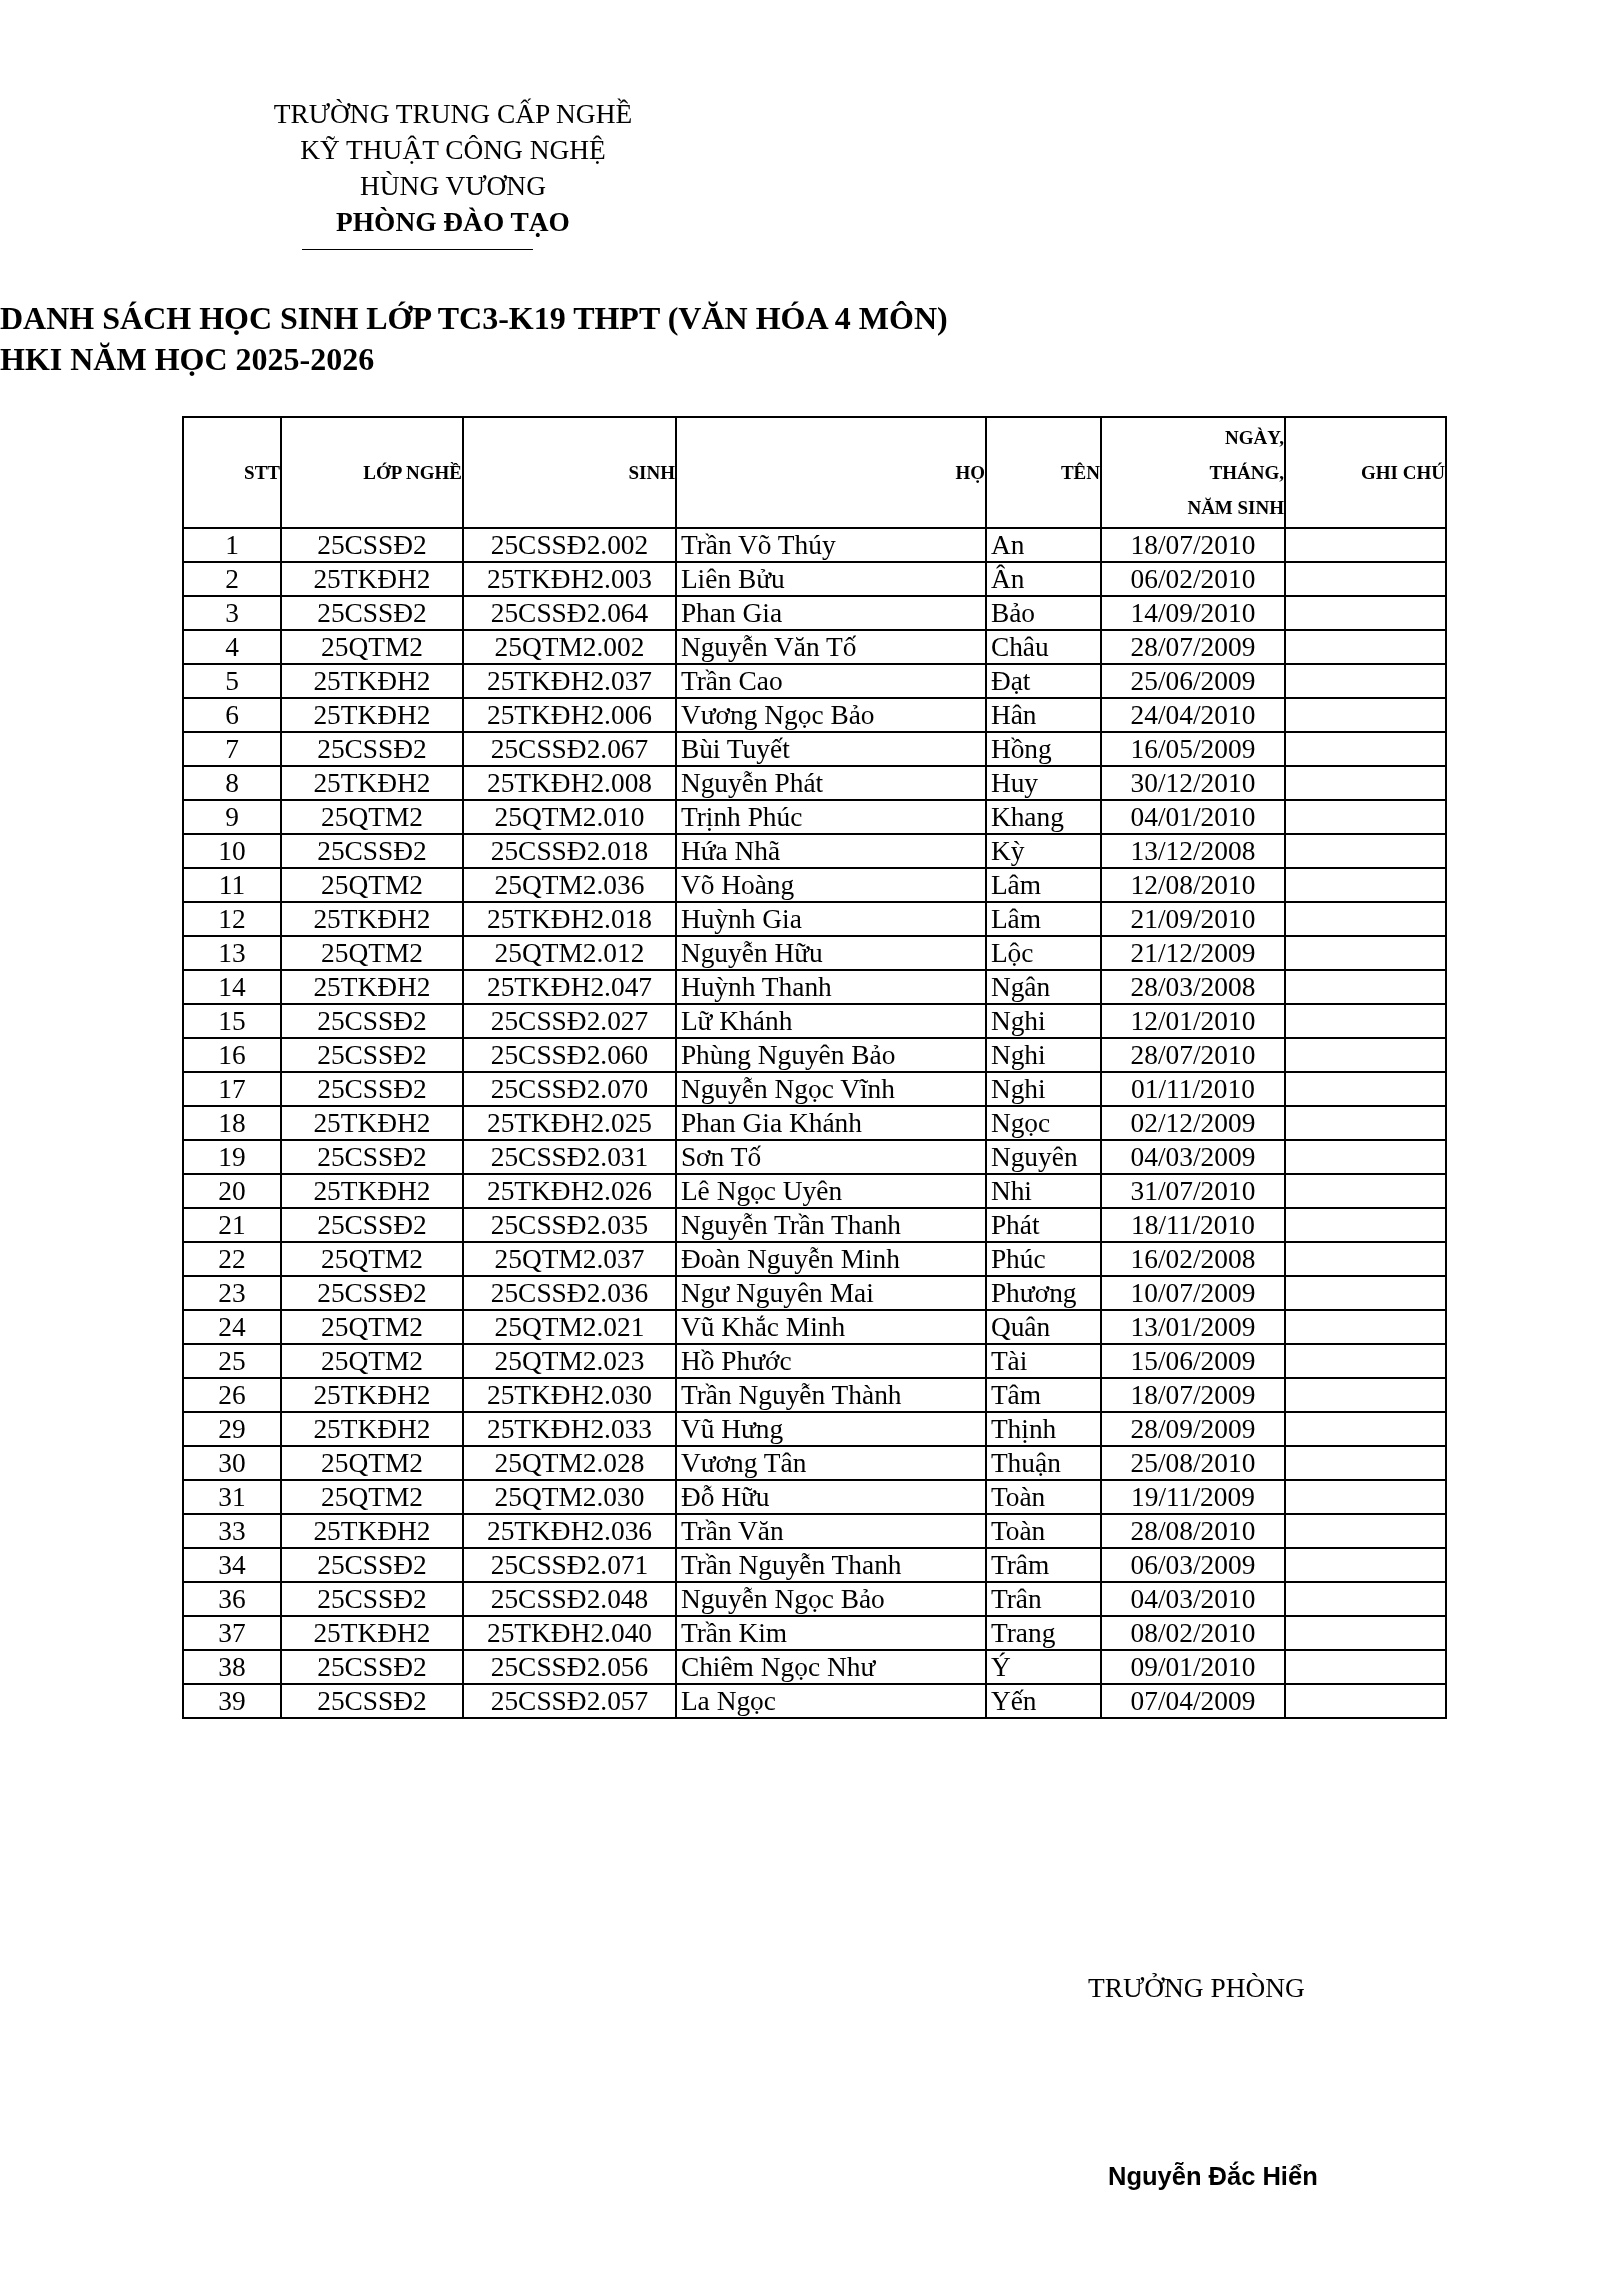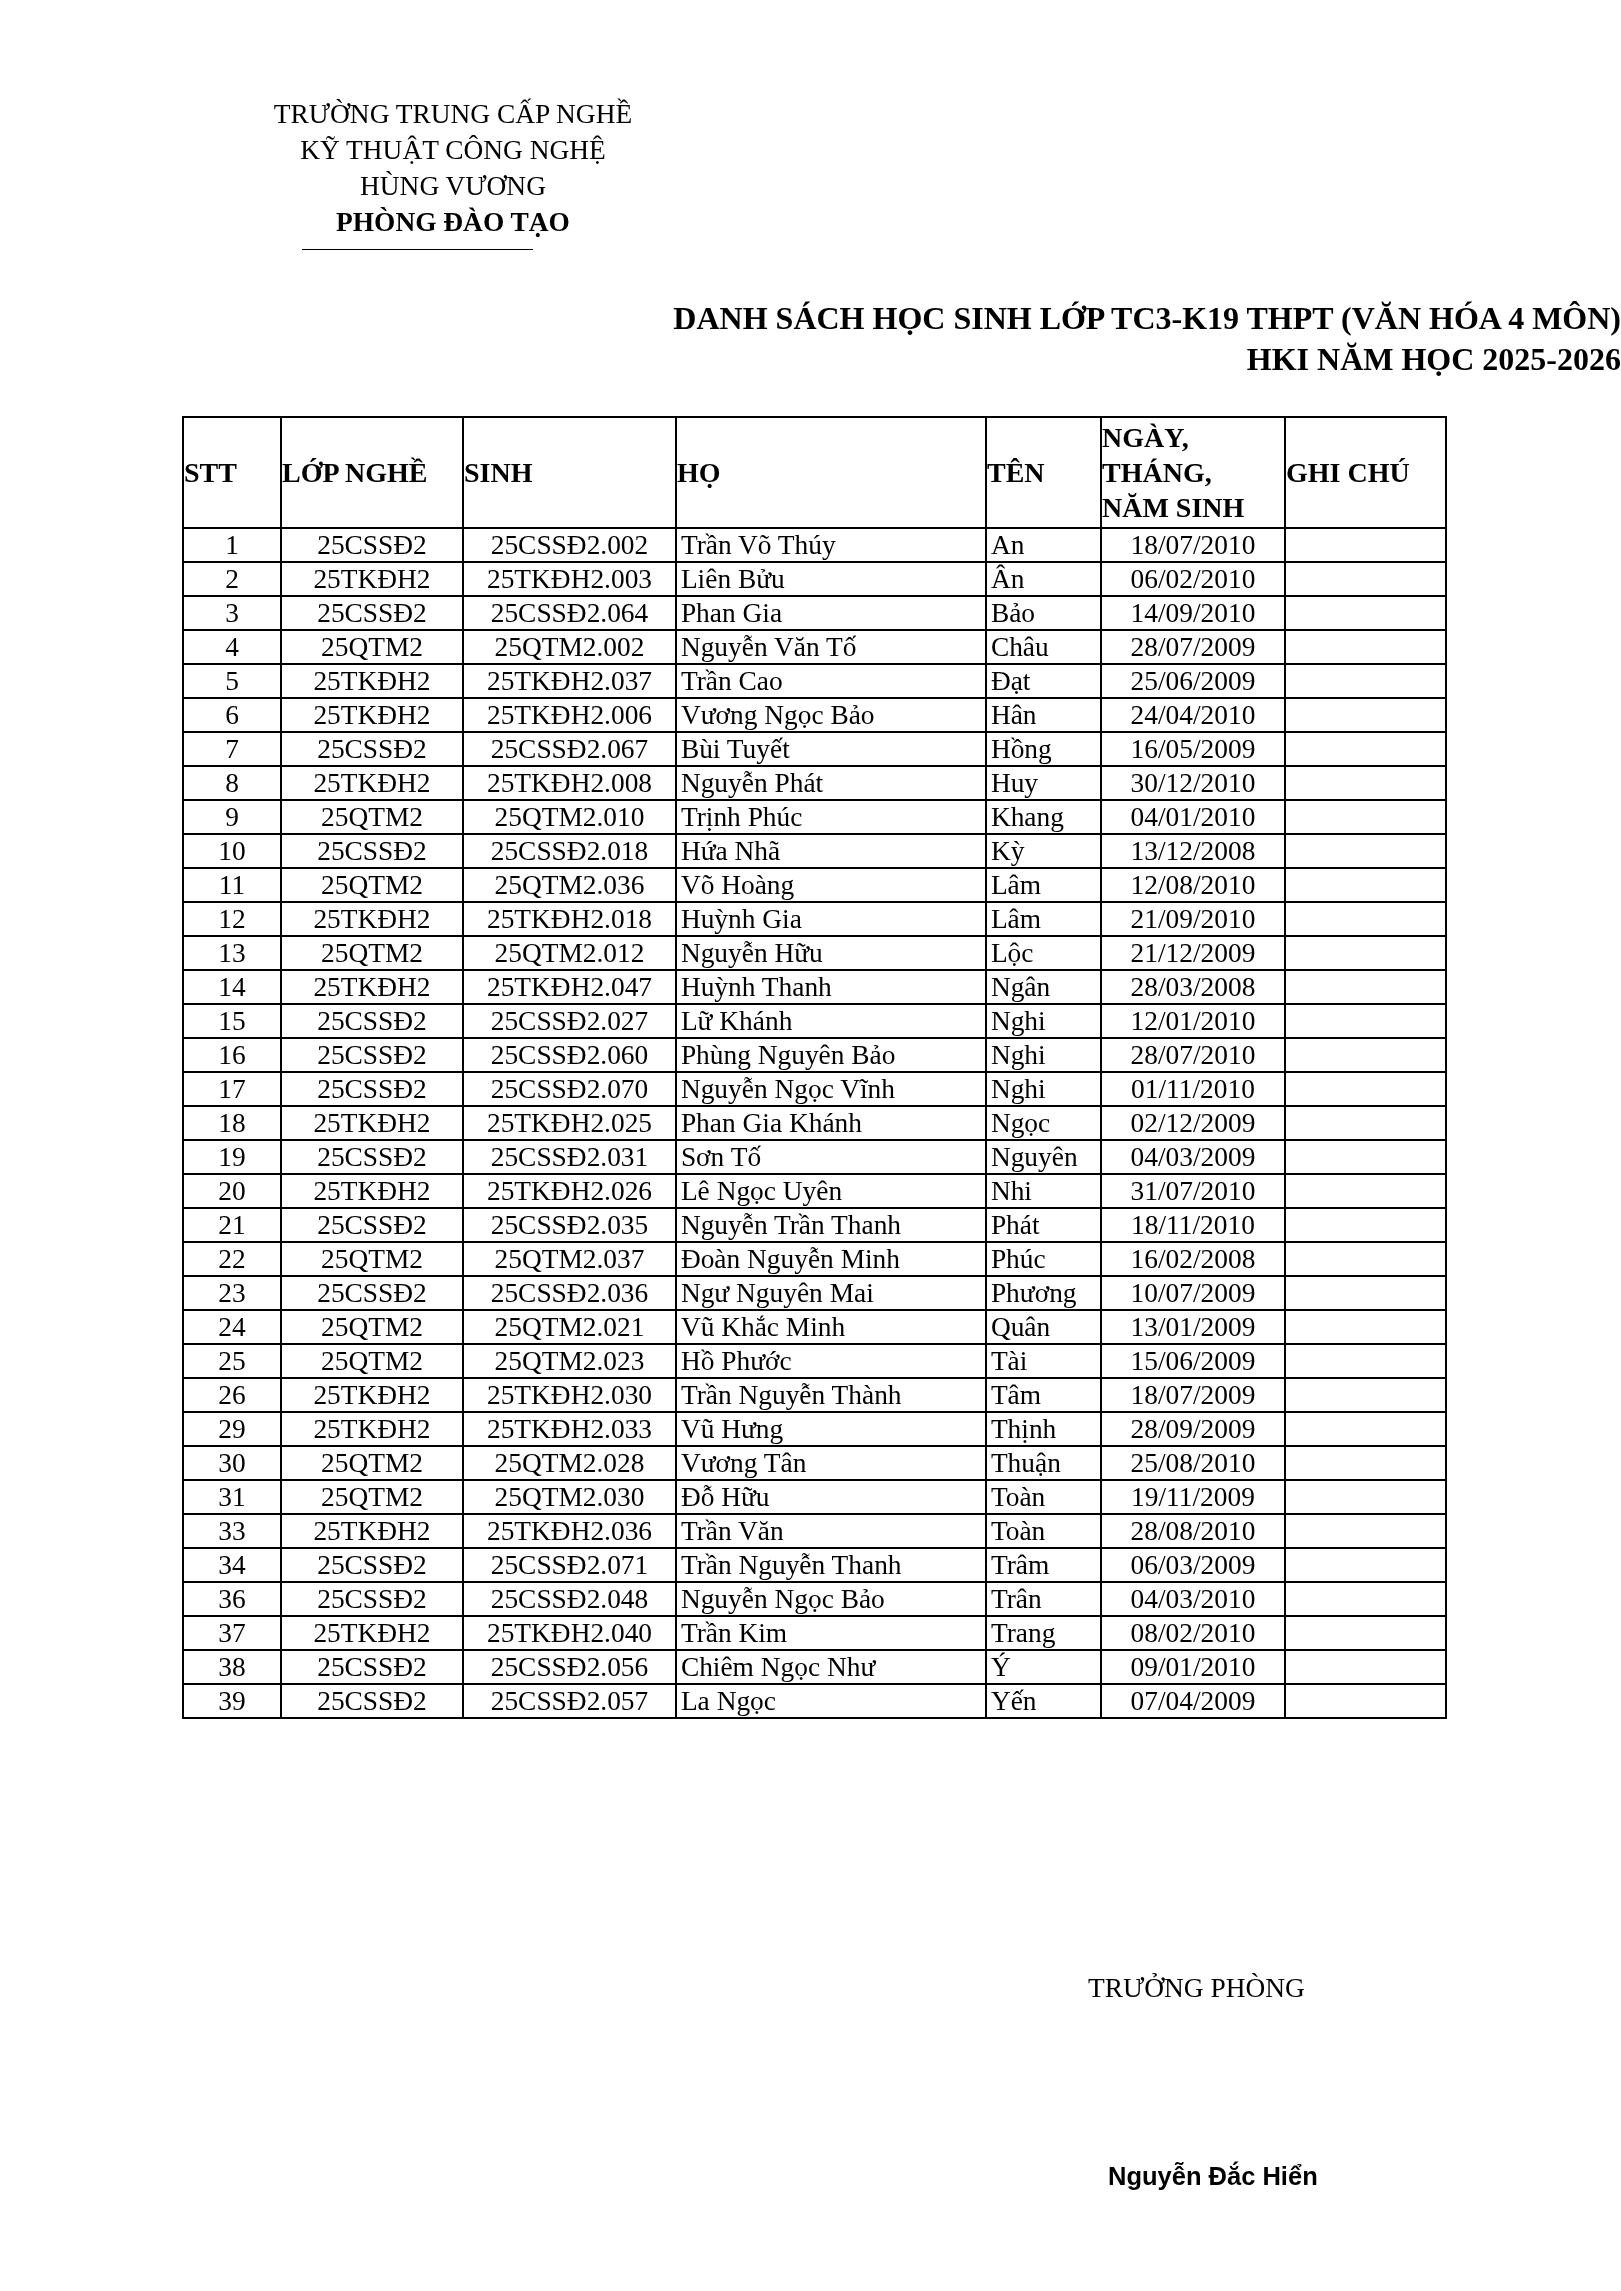--- a/index.html
+++ b/index.html
@@ -2,27 +2,27 @@
 <html><head>
 <meta charset="utf-8">
 <style>
   html, body { margin: 0; padding: 0; background: #ffffff; }
   body { width: 1621px; height: 2292px; position: relative; overflow: hidden;
          font-family: "Liberation Serif", "DejaVu Serif", serif; color: #000; }
   .school-block { position: absolute; left: 208px; top: 96px; width: 490px; text-align: center;
                   font-size: 27.4px; line-height: 36px; }
   .school-block .dept { font-weight: bold; display: inline-block; }
   .dept-underline { position: absolute; left: 302px; top: 249px; width: 231px; height: 1px; background: #000; }
-  .doc-title { position: absolute; left: 0; width: 1621px; text-align: right; font-weight: bold;
+  .doc-title { position: absolute; left: 0; width: 1621px; text-align: left; font-weight: bold;
                font-size: 32px; line-height: 41px; top: 298px; }
   table.roster { position: absolute; left: 182px; top: 416px; border-collapse: collapse;
                  font-size: 27.4px; }
   table.roster th, table.roster td { border: 2px solid #000; padding: 0; }
-  table.roster th { font-weight: bold; height: 109px; text-align: left; vertical-align: middle;
-                    line-height: 35px; font-size: 28px; }
+  table.roster th { font-weight: bold; height: 109px; text-align: right; vertical-align: middle;
+                    line-height: 35px; font-size: 19px; }
   table.roster td { height: 32px; line-height: 32px; white-space: nowrap; }
   table.roster td.c { text-align: center; }
   table.roster td.l { text-align: left; padding-left: 3.9px; }
   .signoff-title { position: absolute; left: 1088px; top: 1973px; font-weight: normal; font-size: 27.4px; }
   .signoff-name { position: absolute; left: 1108px; top: 2162px; font-weight: bold; font-size: 25.5px;
                   font-family: "Liberation Sans", "DejaVu Sans", sans-serif; }
 </style>
 </head>
 <body>
 

